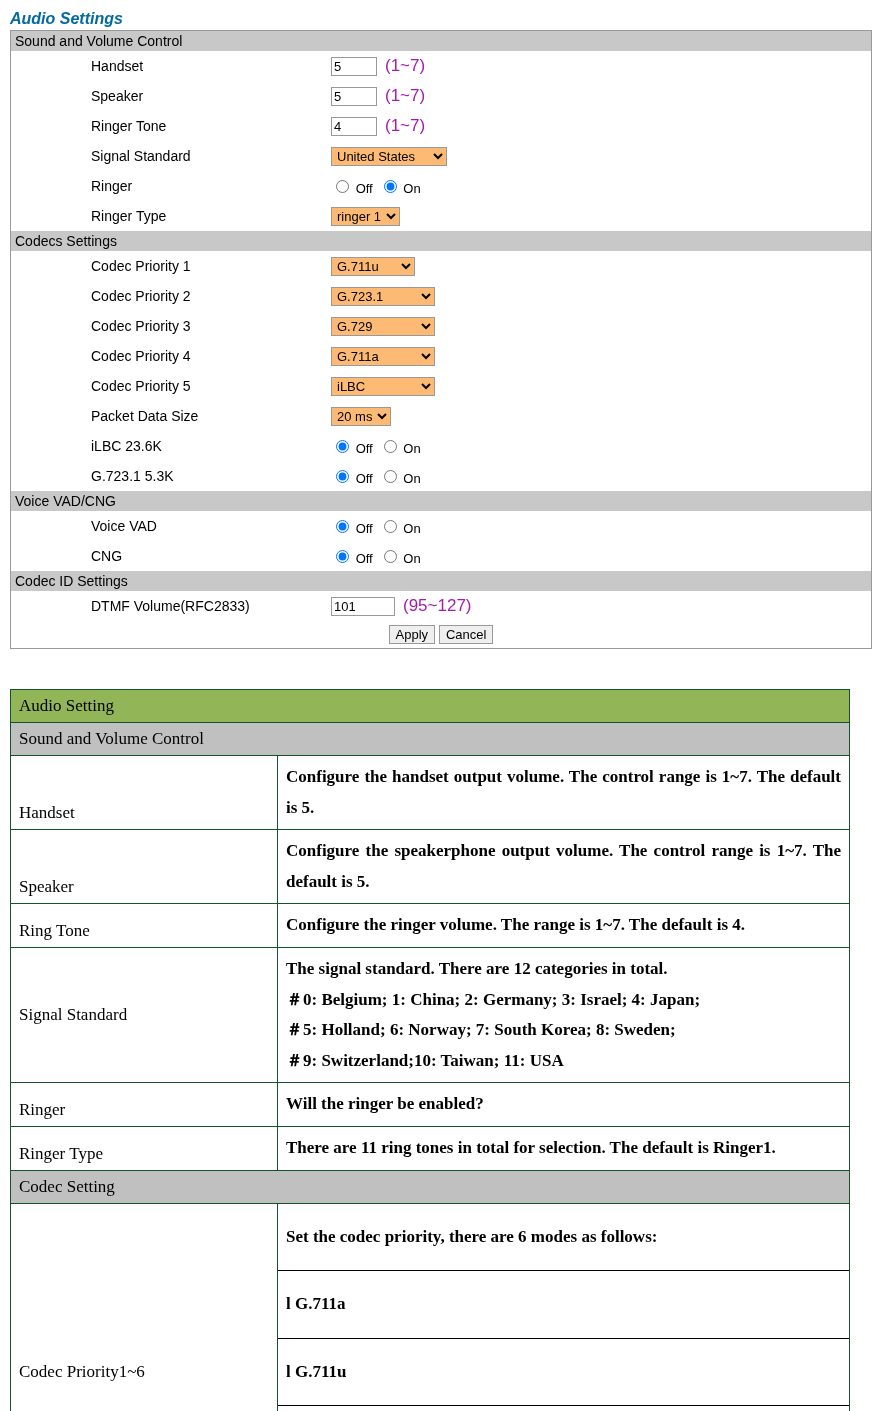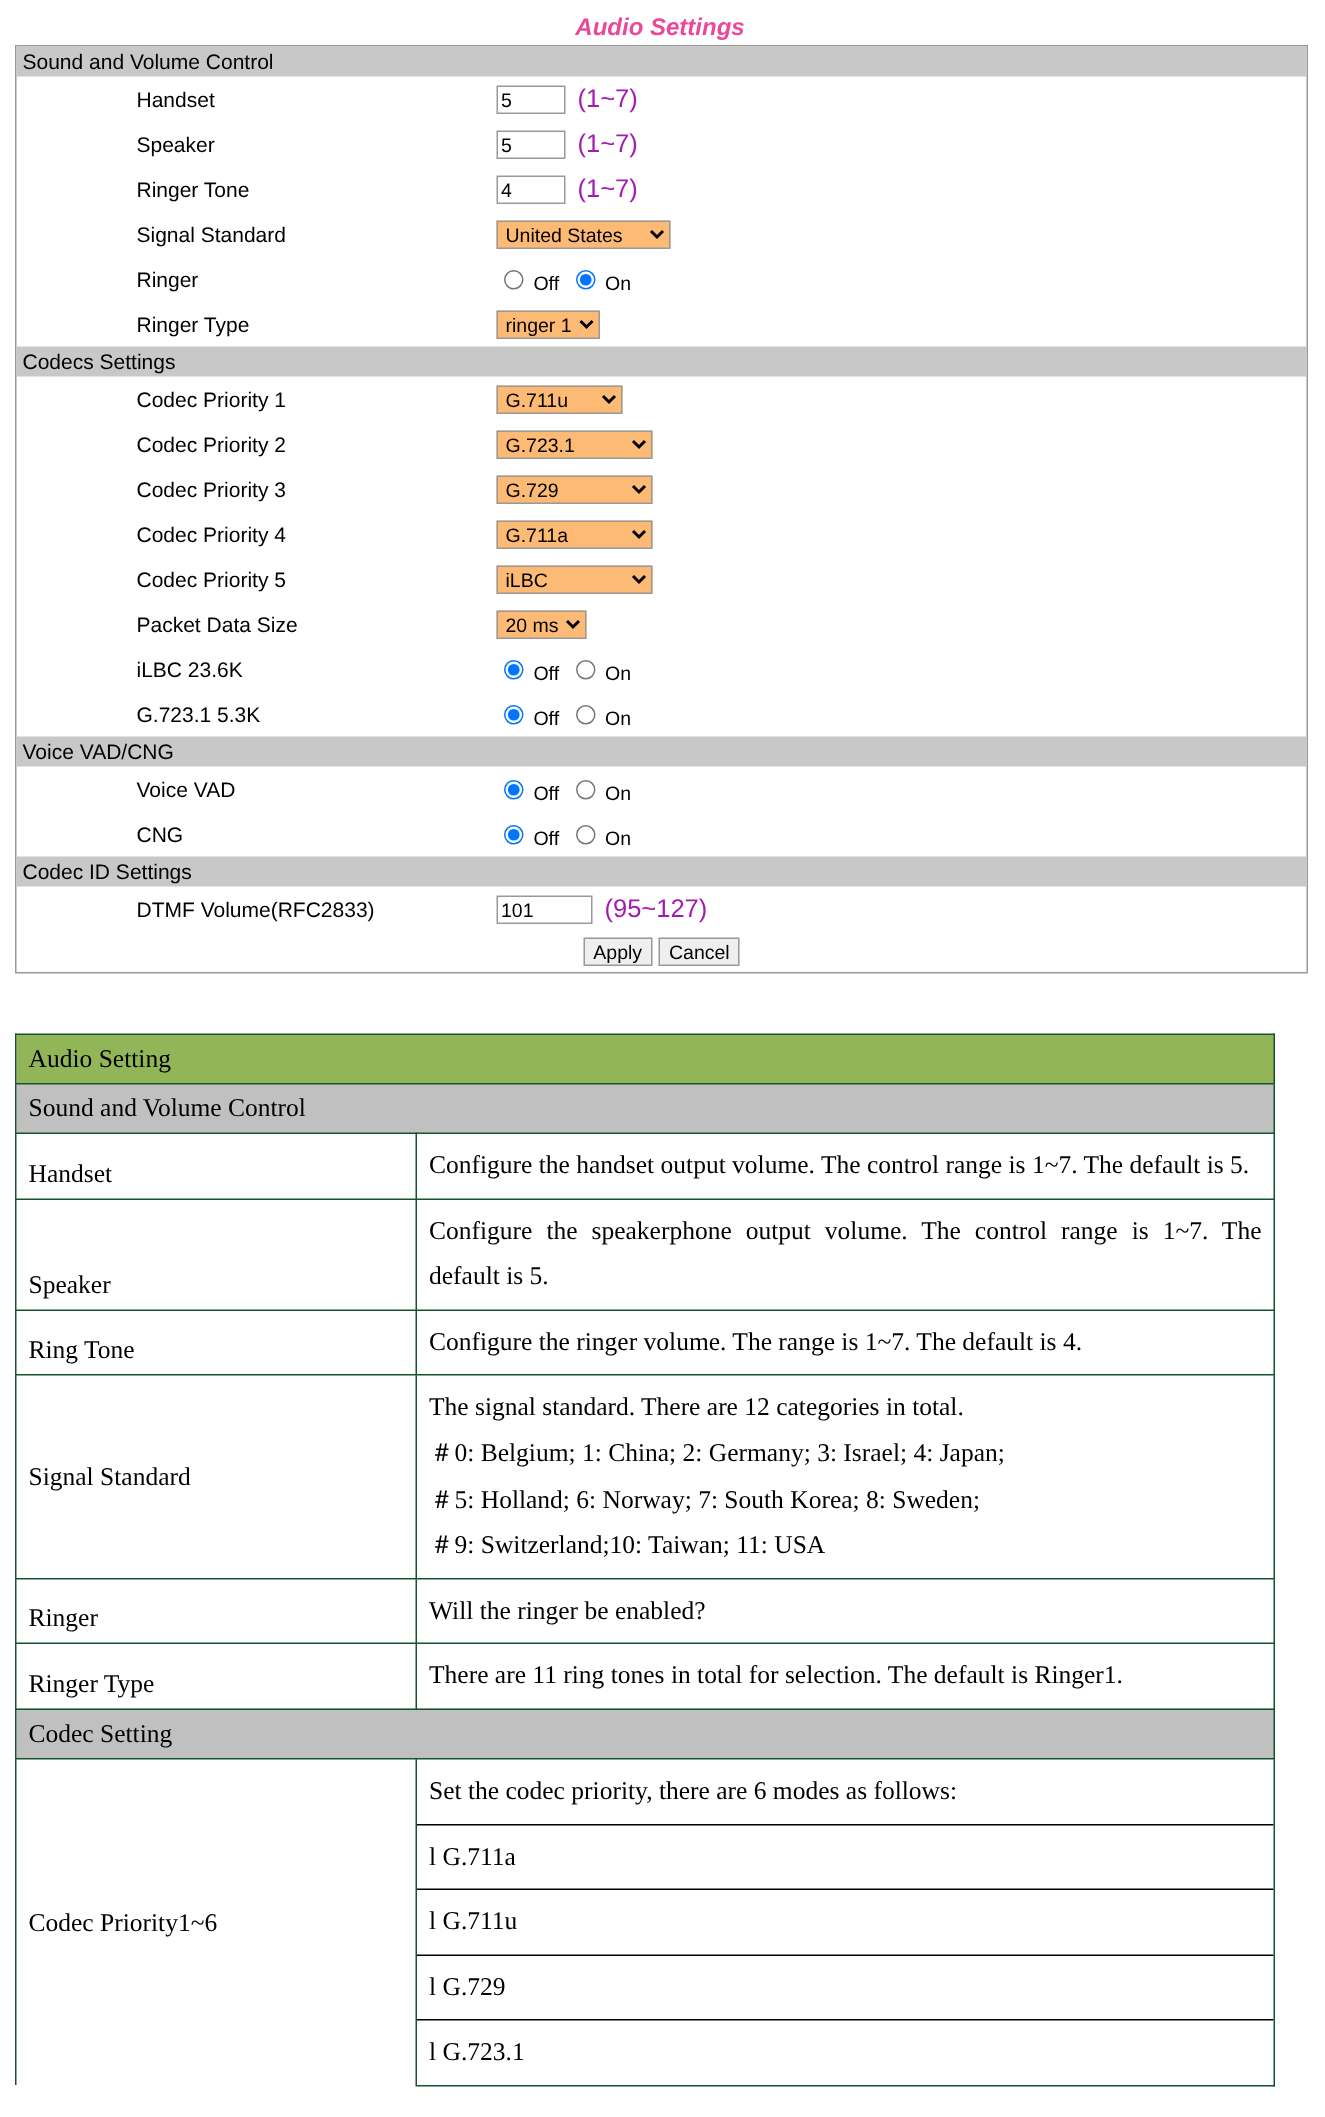--- a/index.html
+++ b/index.html
@@ -5,26 +5,25 @@
   body {
     font-family: Arial, sans-serif;
     font-size: 14px;
     margin: 0;
     padding: 10px;
     background: #fff;
     color: #000;
     width: 860px;
   }
   .page-title {
-    color: #ec4899;
+    color: #0369a1;
     font-weight: bold;
     font-size: 16px;
     margin: 0 0 2px 0;
     font-style: italic;
-    text-align: center;
   }
   .settings-panel {
     border: 1px solid #999;
     width: 860px;
   }
   .section-header {
     background: #c8c8c8;
     padding: 2px 4px;
     font-size: 14px;
   }
@@ -99,29 +98,30 @@
   }
   .desc-table td.header-green {
     background: #92b558;
   }
   .desc-table td.header-grey {
     background: #c0c0c0;
   }
   .desc-line {
     line-height: 1.8;
     text-align: justify;
+    font-weight: bold;
   }
   .inner-table {
     border-collapse: collapse;
     width: 100%;
   }
   .inner-table td {
     border: none;
     border-bottom: 1px solid #000;
-    padding: 6px 8px;
+    padding: 18px 8px;
   }
   .inner-table tr:last-child td {
     border-bottom: none;
   }
 </style>
 </head>
 <body>
 
 <div class="page-title">Audio Settings</div>
 

